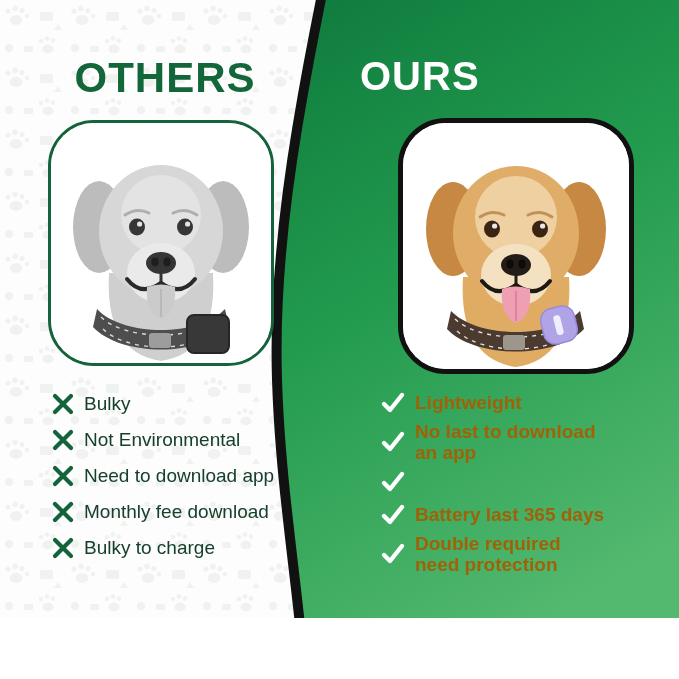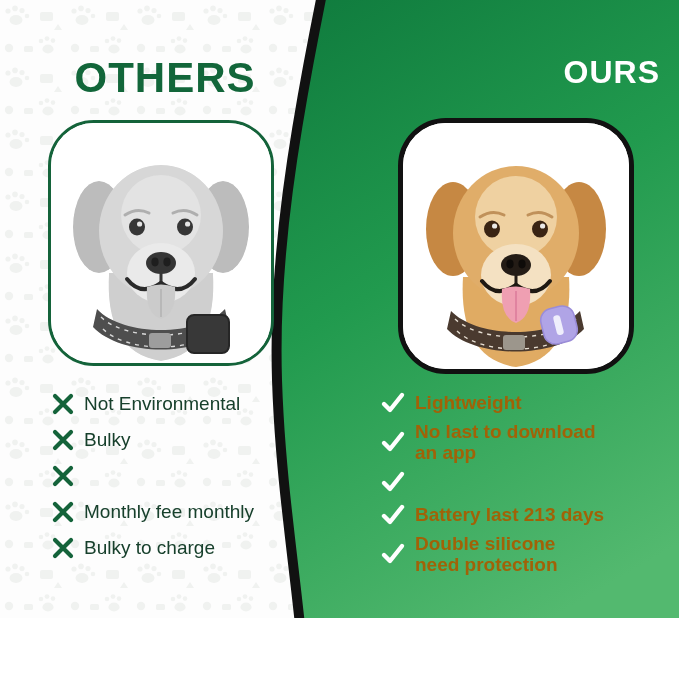--- a/index.html
+++ b/index.html
@@ -9,21 +9,21 @@
   
   .left-panel{position:absolute;left:0;top:0;width:330px;height:679px;background:#fcfcfc;}
   .paw-watermark{position:absolute;inset:0;opacity:1;}
 
   
   .right-clip{position:absolute;left:0;top:0;width:679px;height:679px;}
 
   
   .title{position:absolute;font-weight:800;letter-spacing:1px;white-space:nowrap;}
   .title-others{left:0;width:330px;top:54px;text-align:center;font-size:42px;color:#12663a;}
-  .title-ours{left:360px;width:300px;top:54px;text-align:right;font-size:32px;color:#ffffff;}
+  .title-ours{left:360px;width:300px;top:54px;text-align:left;font-size:40px;color:#ffffff;}
 
   
   .frame{position:absolute;overflow:hidden;background:#ffffff;}
   .frame-others{left:48px;top:120px;width:220px;height:240px;border:3px solid #14633a;border-radius:46px;}
   .frame-ours{left:398px;top:118px;width:226px;height:246px;border:5px solid #111111;border-radius:48px;}
 
   .dog-svg{position:absolute;left:0;top:0;width:100%;height:100%;}
   .gray-dog{filter:grayscale(1) contrast(0.92) brightness(1.06);}
 
   
@@ -171,41 +171,42 @@
       </g>
     </svg>
   </div>
 
   <div class="list list-others">
 
     <div class="row">
       <svg class="row-ico" viewBox="0 0 26 26" xmlns="http://www.w3.org/2000/svg">
         <path d="M5 5 L21 21 M21 5 L5 21" stroke="#14633a" stroke-width="4.2" stroke-linecap="round" fill="none"></path>
       </svg>
+      <span class="row-txt">Bulky</span>
+    </div>
+
+    <div class="row">
+      <svg class="row-ico" viewBox="0 0 26 26" xmlns="http://www.w3.org/2000/svg">
+        <path d="M5 5 L21 21 M21 5 L5 21" stroke="#14633a" stroke-width="4.2" stroke-linecap="round" fill="none"></path>
+      </svg>
       <span class="row-txt">Not Environmental</span>
     </div>
 
     <div class="row">
       <svg class="row-ico" viewBox="0 0 26 26" xmlns="http://www.w3.org/2000/svg">
         <path d="M5 5 L21 21 M21 5 L5 21" stroke="#14633a" stroke-width="4.2" stroke-linecap="round" fill="none"></path>
       </svg>
-      <span class="row-txt">Bulky</span>
-    </div>
-
-    <div class="row">
-      <svg class="row-ico" viewBox="0 0 26 26" xmlns="http://www.w3.org/2000/svg">
-        <path d="M5 5 L21 21 M21 5 L5 21" stroke="#14633a" stroke-width="4.2" stroke-linecap="round" fill="none"></path>
-      </svg>
-    </div>
-
-    <div class="row">
-      <svg class="row-ico" viewBox="0 0 26 26" xmlns="http://www.w3.org/2000/svg">
-        <path d="M5 5 L21 21 M21 5 L5 21" stroke="#14633a" stroke-width="4.2" stroke-linecap="round" fill="none"></path>
-      </svg>
-      <span class="row-txt">Monthly fee monthly</span>
+      <span class="row-txt">Need to download app</span>
+    </div>
+
+    <div class="row">
+      <svg class="row-ico" viewBox="0 0 26 26" xmlns="http://www.w3.org/2000/svg">
+        <path d="M5 5 L21 21 M21 5 L5 21" stroke="#14633a" stroke-width="4.2" stroke-linecap="round" fill="none"></path>
+      </svg>
+      <span class="row-txt">Monthly fee download</span>
     </div>
 
     <div class="row">
       <svg class="row-ico" viewBox="0 0 26 26" xmlns="http://www.w3.org/2000/svg">
         <path d="M5 5 L21 21 M21 5 L5 21" stroke="#14633a" stroke-width="4.2" stroke-linecap="round" fill="none"></path>
       </svg>
       <span class="row-txt">Bulky to charge</span>
     </div>
   </div>
 
@@ -233,27 +234,27 @@
       <svg class="row-ico" viewBox="0 0 26 26" xmlns="http://www.w3.org/2000/svg">
         <path d="M4 14 L10 20 L22 5" stroke="#ffffff" stroke-width="4.4" stroke-linecap="round" stroke-linejoin="round" fill="none"></path>
       </svg>
     </div>
 
 
     <div class="row">
       <svg class="row-ico" viewBox="0 0 26 26" xmlns="http://www.w3.org/2000/svg">
         <path d="M4 14 L10 20 L22 5" stroke="#ffffff" stroke-width="4.4" stroke-linecap="round" stroke-linejoin="round" fill="none"></path>
       </svg>
-      <span class="row-txt">Battery last 213 days</span>
+      <span class="row-txt">Battery last 365 days</span>
     </div>
 
     <div class="row two-line">
       <svg class="row-ico" viewBox="0 0 26 26" xmlns="http://www.w3.org/2000/svg">
         <path d="M4 14 L10 20 L22 5" stroke="#ffffff" stroke-width="4.4" stroke-linecap="round" stroke-linejoin="round" fill="none"></path>
       </svg>
       <span class="row-txt">
-        <span>Double silicone</span><br>
+        <span>Double required</span><br>
         <span>need protection</span>
       </span>
     </div>
   </div>
 
 </div>
 
 </body></html>

